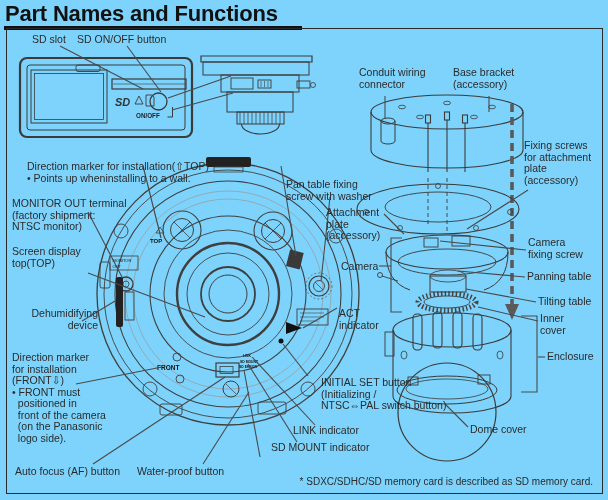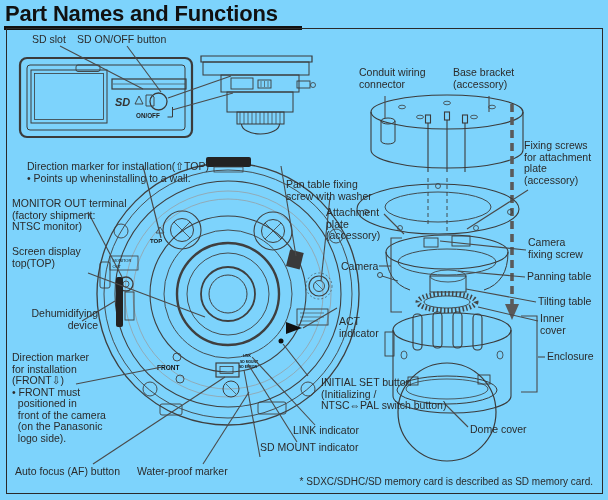--- a/index.html
+++ b/index.html
@@ -268,34 +268,34 @@
 device</div>
   <div class="lbl" style="left:12px;top:352px;">Direction marker
 for installation
 (FRONT⇩)
 • FRONT must
   positioned in
   front of the camera
   (on the Panasonic
   logo side).</div>
   <div class="lbl" style="left:15px;top:466px;">Auto focus (AF) button</div>
-  <div class="lbl" style="left:137px;top:466px;">Water-proof marker</div>
+  <div class="lbl" style="left:137px;top:466px;">Water-proof button</div>
 
   <div class="lbl" style="left:286px;top:171px;margin-top:8px;">Pan table fixing
 screw with washer</div>
   <div class="lbl" style="left:326px;top:207px;">Attachment
 plate
 (accessory)</div>
-  <div class="lbl" style="left:339px;top:316px;">ACT
+  <div class="lbl" style="left:339px;top:308px;">ACT
 indicator</div>
   <div class="lbl" style="left:297px;top:377px;margin-left:24px;">INITIAL SET button
 (Initializing /
 NTSC⇔PAL switch button)</div>
   <div class="lbl" style="left:293px;top:425px;">LINK indicator</div>
-  <div class="lbl" style="left:260px;top:442px;">SD MOUNT indicator</div>
+  <div class="lbl" style="left:271px;top:442px;">SD MOUNT indicator</div>
 
   <div class="lbl" style="left:359px;top:67px;">Conduit wiring
 connector</div>
   <div class="lbl" style="left:453px;top:67px;">Base bracket
 (accessory)</div>
   <div class="lbl" style="left:524px;top:140px;">Fixing screws
 for attachment
 plate
 (accessory)</div>
   <div class="lbl" style="left:528px;top:237px;">Camera

